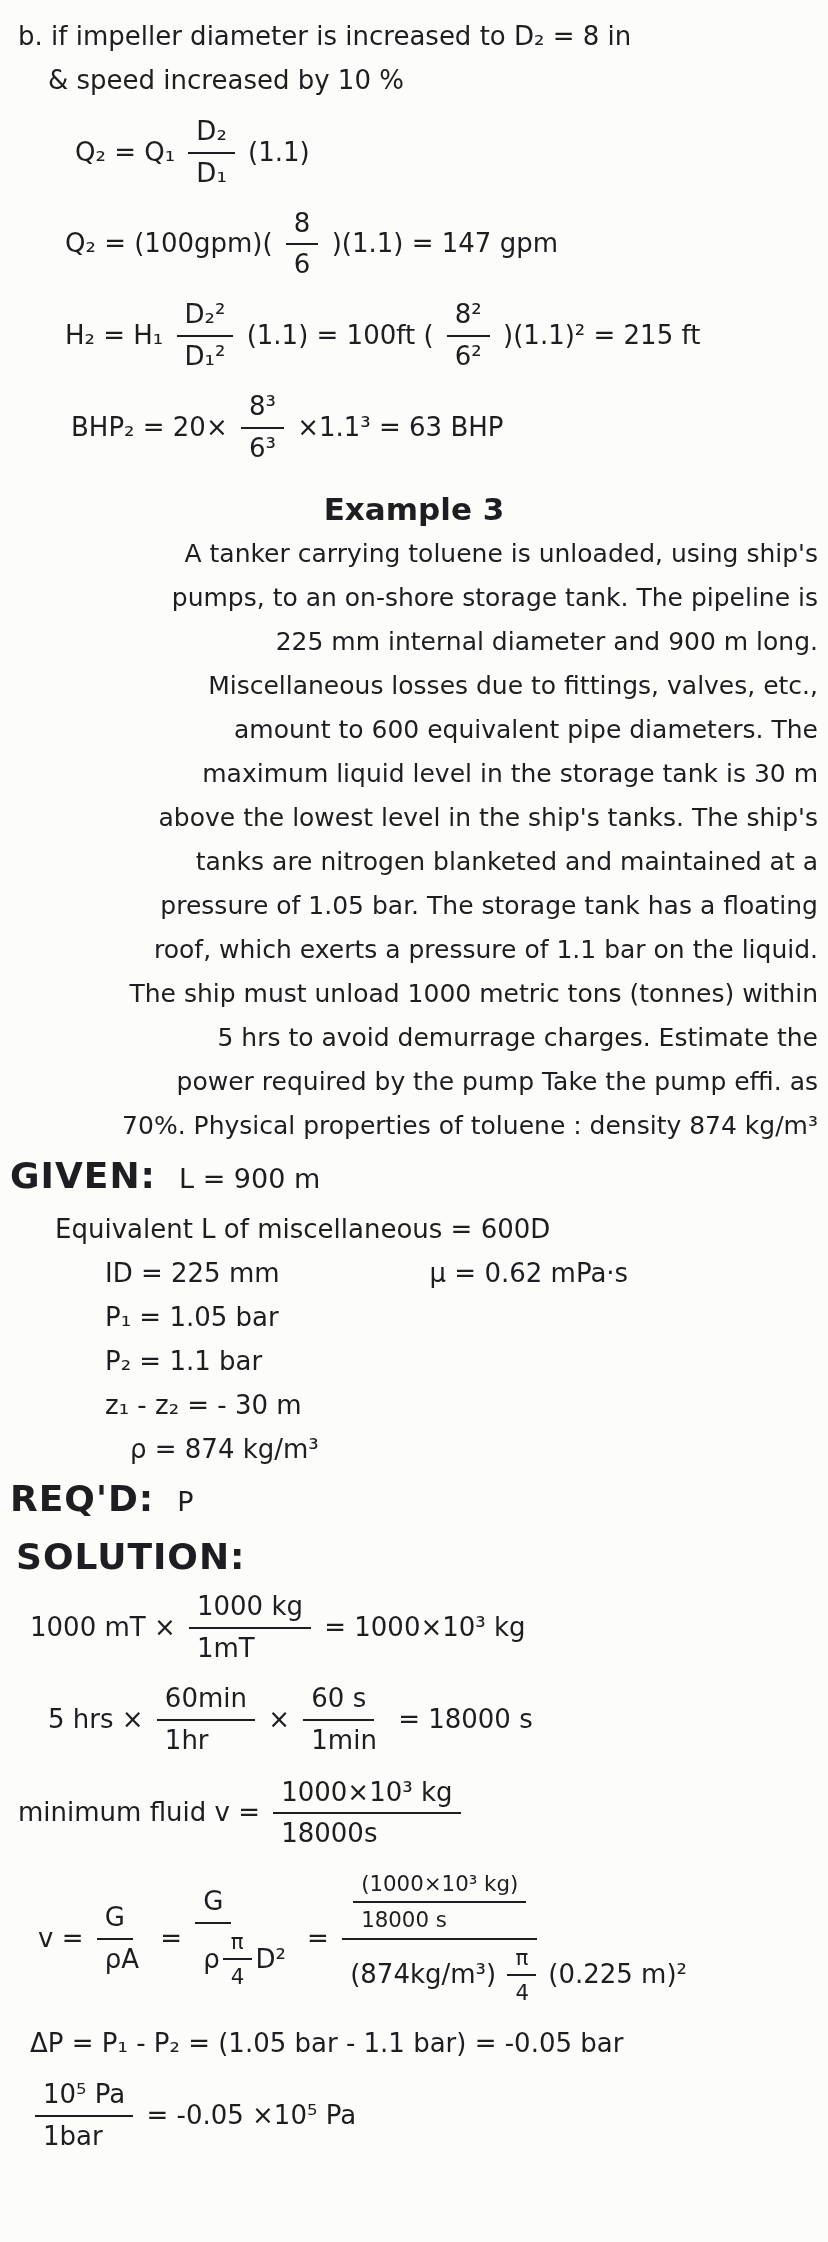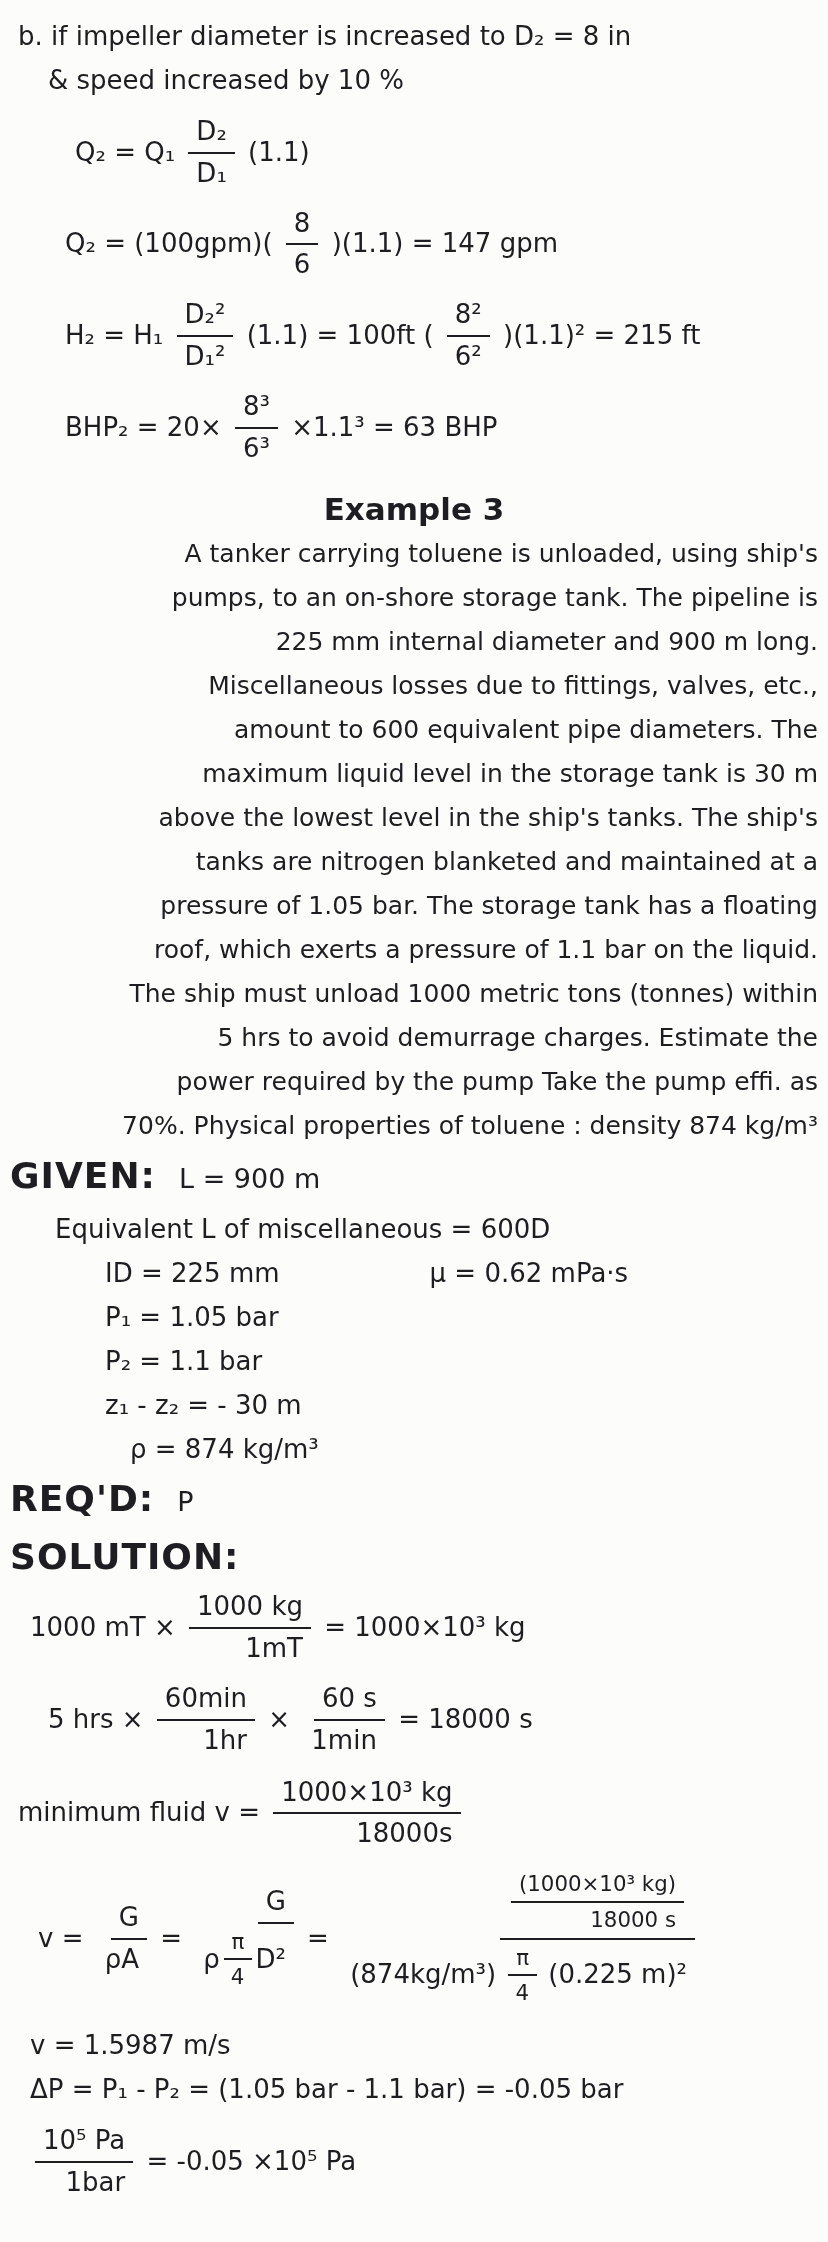--- a/index.html
+++ b/index.html
@@ -18,33 +18,33 @@
   .heading { font-size:31px; font-weight:bold; line-height:46px; margin-top:18px;text-align:center; }
   .sec-label { font-size:36px; font-weight:bold; letter-spacing:1px; }
   .sec-row { line-height:48px; margin-top:4px; }
   .sec-row .val { font-size:27px; margin-left:18px; }
   
   .eq {
     display:flex; align-items:center; flex-wrap:nowrap;
     font-size:26px; line-height:1.3; margin:10px 0; min-height:48px;
   }
   .eq .tx { white-space:pre; }
-  .frac { display:inline-flex; flex-direction:column; align-items:flex-end;
+  .frac { display:inline-flex; flex-direction:column; align-items:flex-start;
           vertical-align:middle; margin:2px 5px; }
   .frac .num { padding:1px 8px 3px 8px; border-bottom:2.5px solid var(--ink);
                display:inline-flex; align-items:center; }
   .frac .den { padding:3px 8px 1px 8px; display:inline-flex; align-items:center; }
   .frac .frac { font-size:0.82em; margin:0 3px; }
   
   .ind-8{padding-left:8px;} .ind-20{padding-left:20px;} .ind-28{padding-left:28px;}
   .ind-38{padding-left:38px;} .ind-45{padding-left:45px;} .ind-55{padding-left:55px;}
   .ind-65{padding-left:65px;} .ind-95{padding-left:95px;} .ind-120{padding-left:120px;}
   .given-grid { display:flex; align-items:flex-end; }
   .given-grid .col-right { margin-left:150px; }
-  .mt-12{margin-top:12px;} .mt-6{margin-top:6px;}
+  .mt-12{margin-top:12px;} .mt-6{margin-top:6px;margin-left:6px;}
 </style>
 </head>
 <body>
 
 <main class="page">
 
   <section>
     <div class="txt ind-8">b. if impeller diameter is increased to D₂ = 8 in</div>
     <div class="txt ind-38">&amp; speed increased by 10 %</div>
     <div class="eq ind-65">
@@ -240,21 +240,20 @@
                 <span class="tx">π</span>
               </span>
               <span class="den">
                 <span class="tx">4</span>
               </span>
             </span>
             <span class="tx"> (0.225 m)²</span>
           </span>
         </span>
       </div>
-    <div class="txt ind-20 mt-12">v = 1.5987 m/s</div>
     <div class="txt ind-20">ΔP = P₁ - P₂ = (1.05 bar - 1.1 bar) = -0.05 bar</div>
     <div class="eq ind-20">
         <span class="frac">
           <span class="num">
             <span class="tx">10⁵ Pa</span>
           </span>
           <span class="den">
             <span class="tx">1bar</span>
           </span>
         </span>

